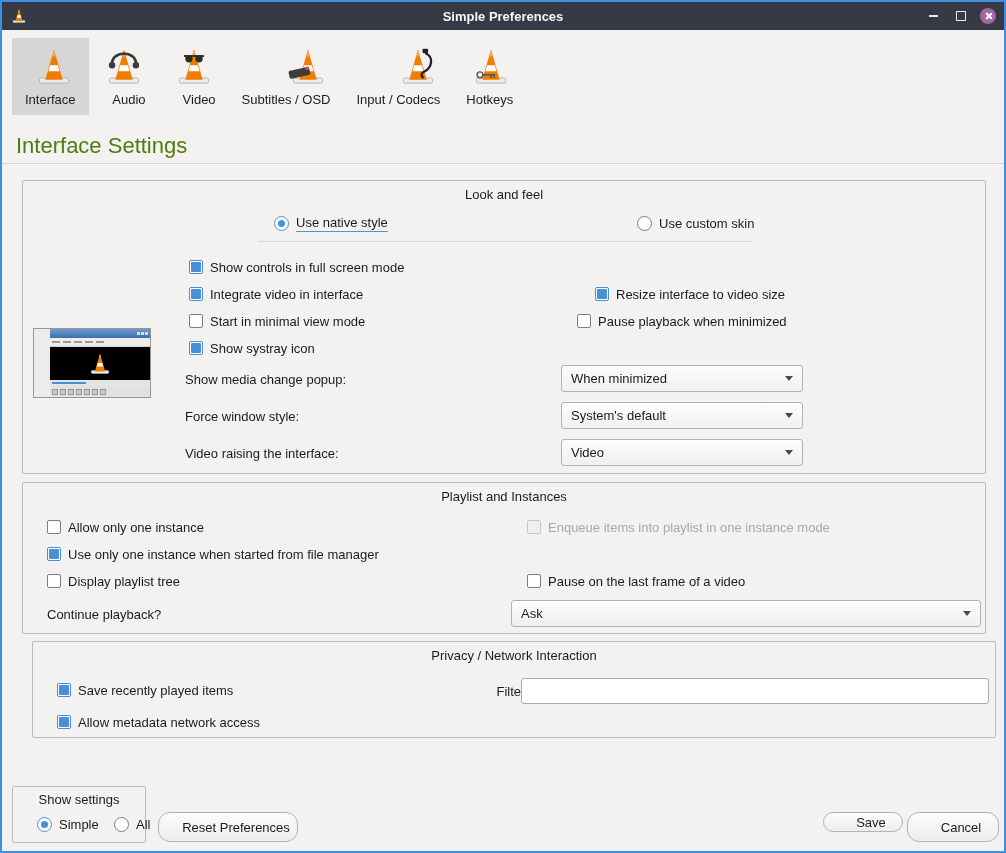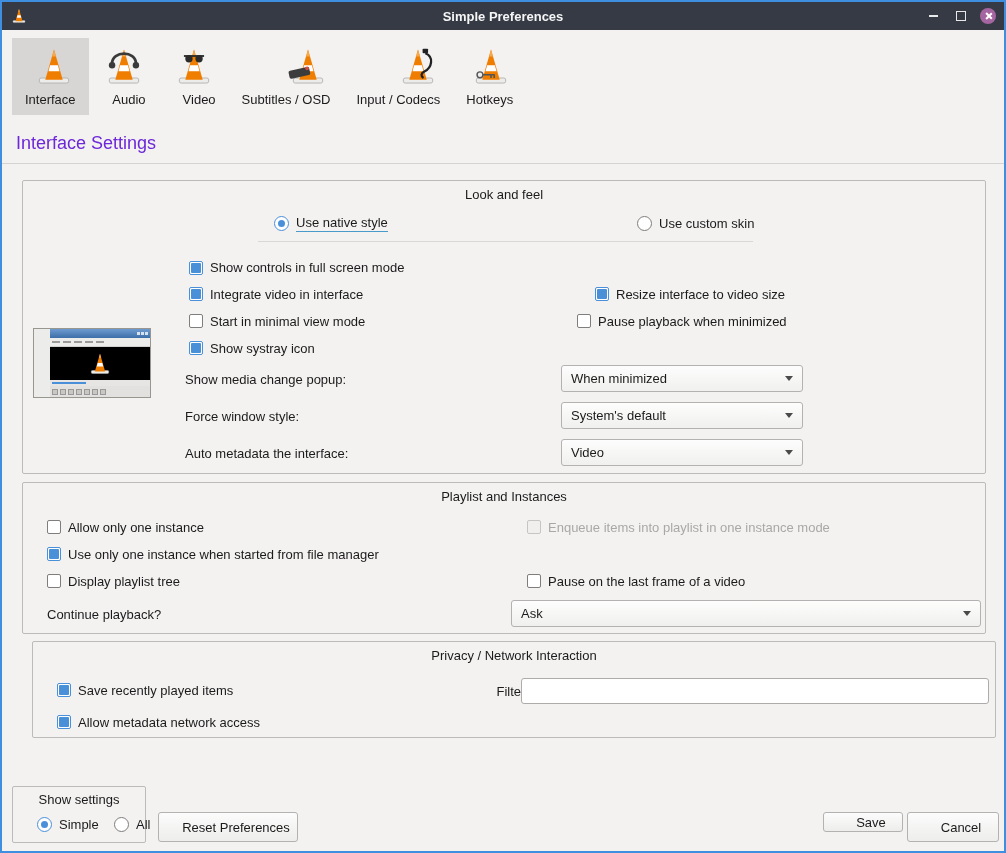--- a/index.html
+++ b/index.html
@@ -21,21 +21,21 @@
   .x-glyph{position:relative;width:8px;height:8px;display:block;}
   .x-glyph::before,.x-glyph::after{content:"";position:absolute;left:3.5px;top:0;width:1.6px;height:8px;background:#fff;}
   .x-glyph::before{transform:rotate(45deg);}
   .x-glyph::after{transform:rotate(-45deg);}
   
   .tabs{position:absolute;left:10px;top:36px;display:flex;align-items:stretch;}
   .tab{display:flex;flex-direction:column;align-items:flex-end;justify-content:flex-start;gap:3px;padding:7px 13px 8px;cursor:default;}
   .tab[data-selected="true"]{background:#d7d6d4;}
   .tab-lbl{font-size:13px;white-space:nowrap;}
   
-  .page-title{position:absolute;left:14px;top:131px;font-size:18px;color:#6d28d9;}
+  .page-title{position:absolute;left:14px;top:131px;font-size:22px;color:#4d7c0f;}
   .page-rule{position:absolute;left:0;right:0;top:161px;height:1px;background:#d4d3d1;}
   
   .groupbox{position:absolute;border:1px solid #bcbbb9;border-radius:2px;}
   .gtitle{position:absolute;left:0;right:0;top:6px;text-align:center;}
   .sep-line{position:absolute;height:1px;background:#d9d8d6;}
   
   .check,.radio{display:flex;align-items:center;gap:7px;height:16px;cursor:default;white-space:nowrap;}
   .box{width:14px;height:14px;box-sizing:border-box;border:1px solid #7f7e7c;border-radius:2px;background:#fff;position:relative;flex:0 0 auto;}
   .check[data-checked="true"] .box{border-color:#4a90d9;}
   .check[data-checked="true"] .box::after{content:"";position:absolute;left:1px;top:1px;right:1px;bottom:1px;background:#4a90d9;border-radius:1px;}
@@ -45,21 +45,21 @@
   .radio[data-checked="true"] .rb{border-color:#4a90d9;}
   .radio[data-checked="true"] .rb::after{content:"";position:absolute;left:3px;top:3px;width:7px;height:7px;border-radius:50%;background:#4a90d9;}
   .focus-underline{border-bottom:1px solid #4a9bc9;padding-bottom:1px;}
   
   .select{height:27px;box-sizing:border-box;border:1px solid #b3b2b0;border-radius:3px;
     background:linear-gradient(#fdfdfd,#f0f0ee);display:flex;align-items:center;justify-content:space-between;
     padding:0 9px;cursor:default;}
   .chev{width:0;height:0;border-left:4px solid transparent;border-right:4px solid transparent;border-top:5px solid #4a4a4a;}
   .text-input{box-sizing:border-box;height:26px;border:1px solid #adacaa;border-radius:3px;background:#fff;
     font-family:"Liberation Sans",sans-serif;font-size:13px;padding:0 6px;outline:none;}
-  .btn{box-sizing:border-box;border:1px solid #b3b2b0;border-radius:3px;background:linear-gradient(#fcfcfc,#ededeb);
+  .btn{box-sizing:border-box;border:1px solid #b3b2b0;border-radius:12px;background:linear-gradient(#fcfcfc,#ededeb);
     display:flex;align-items:center;justify-content:center;font-size:13px;cursor:default;}
   .lbl-text{white-space:nowrap;}
   
   .preview{width:118px;height:70px;box-sizing:border-box;border:1px solid #97968f;background:#ececea;display:flex;flex-direction:column;}
   .pv-titlebar{height:9px;background:linear-gradient(#6e9bd0,#3c6ea8);display:flex;align-items:center;justify-content:flex-end;padding-right:2px;gap:1px;}
   .pv-titlebar i{width:3px;height:3px;background:#d7e2f0;display:block;}
   .pv-menubar{height:8px;background:#ececea;border-bottom:1px solid #d2d1cf;display:flex;align-items:center;gap:3px;padding-left:2px;}
   .pv-menubar i{width:8px;height:2px;background:#9b9a98;display:block;}
   .pv-video{flex:1;background:#000;display:flex;align-items:center;justify-content:center;}
   .pv-seek{height:6px;background:#e6e5e3;display:flex;align-items:center;padding:0 2px;}
@@ -161,21 +161,21 @@
     <div class="radio abs" style="left:235px;top:34px;" data-checked="true">
       <span class="rb"></span>
       <span class="lbl focus-underline">Use native style</span>
     </div>
     <div class="radio abs" style="left:598px;top:34px;" data-checked="false">
       <span class="rb"></span>
       <span class="lbl">Use custom skin</span>
     </div>
     <div class="sep-line" style="left:235px;top:60px;width:495px;"></div>
 
-    <div class="check abs" style="left:150px;top:78px;align-items:flex-end;" data-checked="true">
+    <div class="check abs" style="left:150px;top:78px;" data-checked="true">
       <span class="box"></span>
       <span class="lbl">Show controls in full screen mode</span>
     </div>
     <div class="check abs" style="left:150px;top:105px;" data-checked="true">
       <span class="box"></span>
       <span class="lbl">Integrate video in interface</span>
     </div>
     <div class="check abs" style="left:150px;top:132px;" data-checked="false">
       <span class="box"></span>
       <span class="lbl">Start in minimal view mode</span>
@@ -231,21 +231,21 @@
       <span>When minimized</span>
       <span class="chev"></span>
     </div>
 
     <div class="lbl-text abs" style="left:146px;top:228px;">Force window style:</div>
     <div class="select abs" style="left:538px;top:221px;width:242px;">
       <span>System's default</span>
       <span class="chev"></span>
     </div>
 
-    <div class="lbl-text abs" style="left:146px;top:265px;">Auto metadata the interface:</div>
+    <div class="lbl-text abs" style="left:146px;top:265px;">Video raising the interface:</div>
     <div class="select abs" style="left:538px;top:258px;width:242px;">
       <span>Video</span>
       <span class="chev"></span>
     </div>
   </div>
 
   <div class="groupbox" style="left:20px;top:480px;width:962px;height:150px;">
     <div class="gtitle">Playlist and Instances</div>
 
     <div class="check abs" style="left:8px;top:36px;" data-checked="false">

